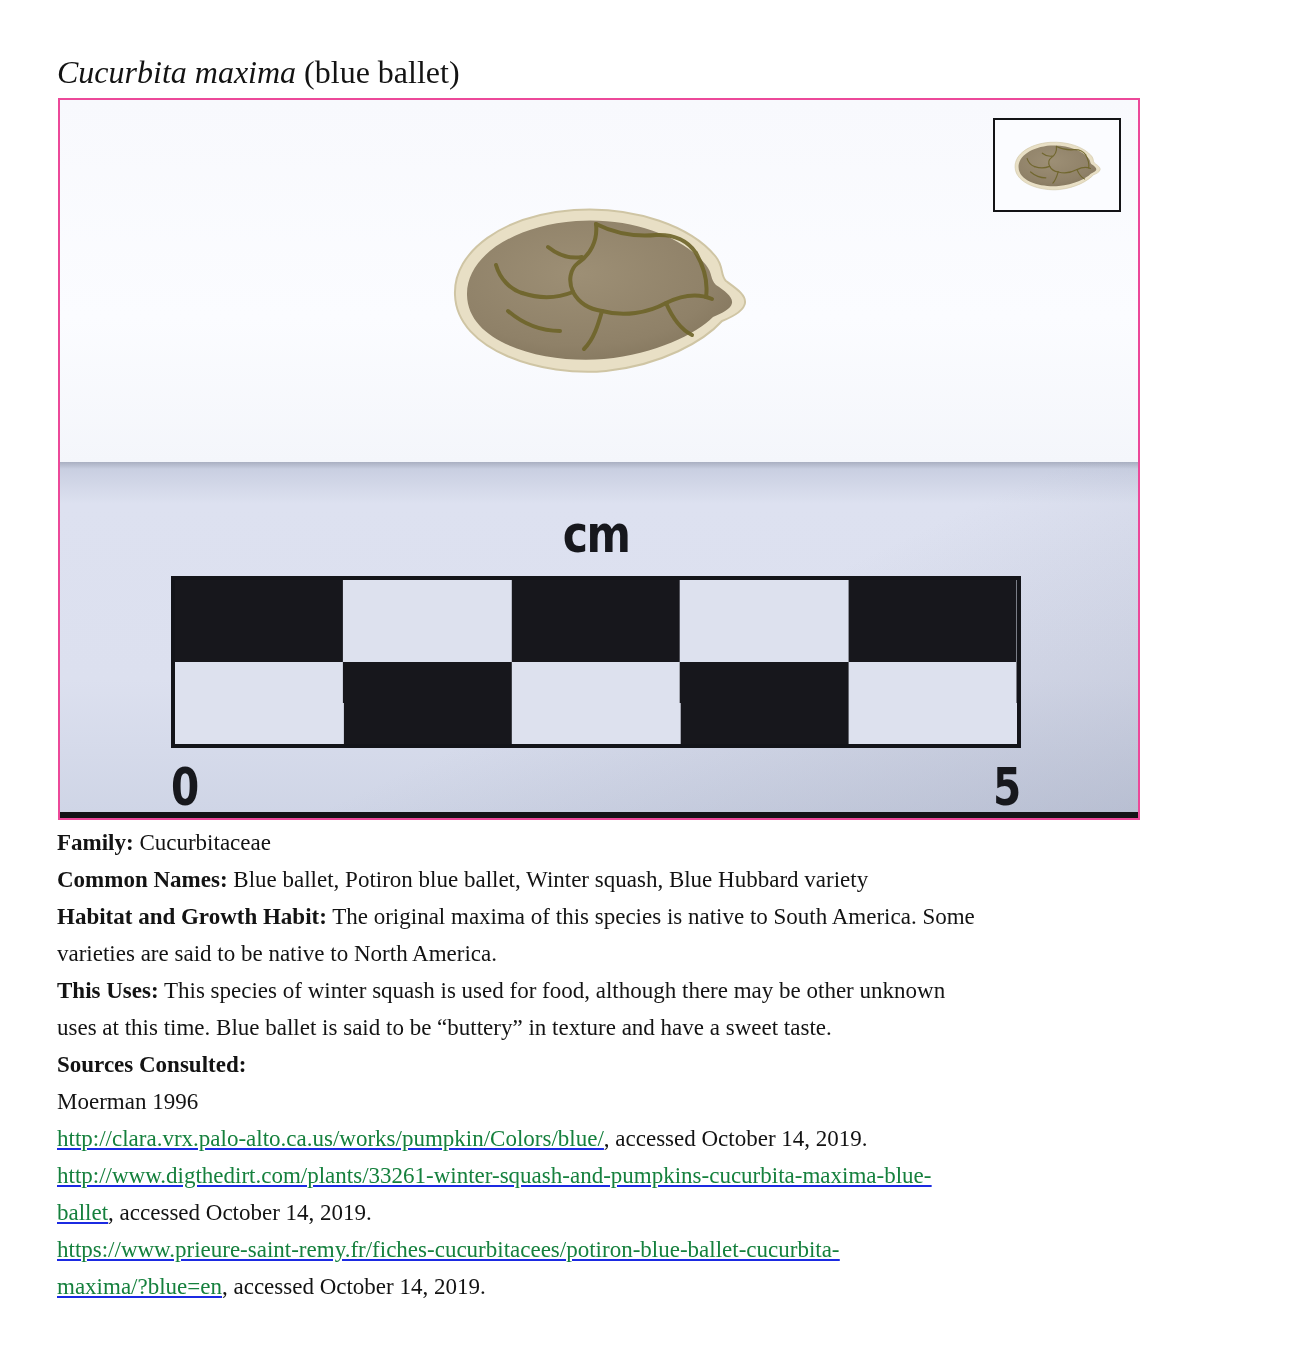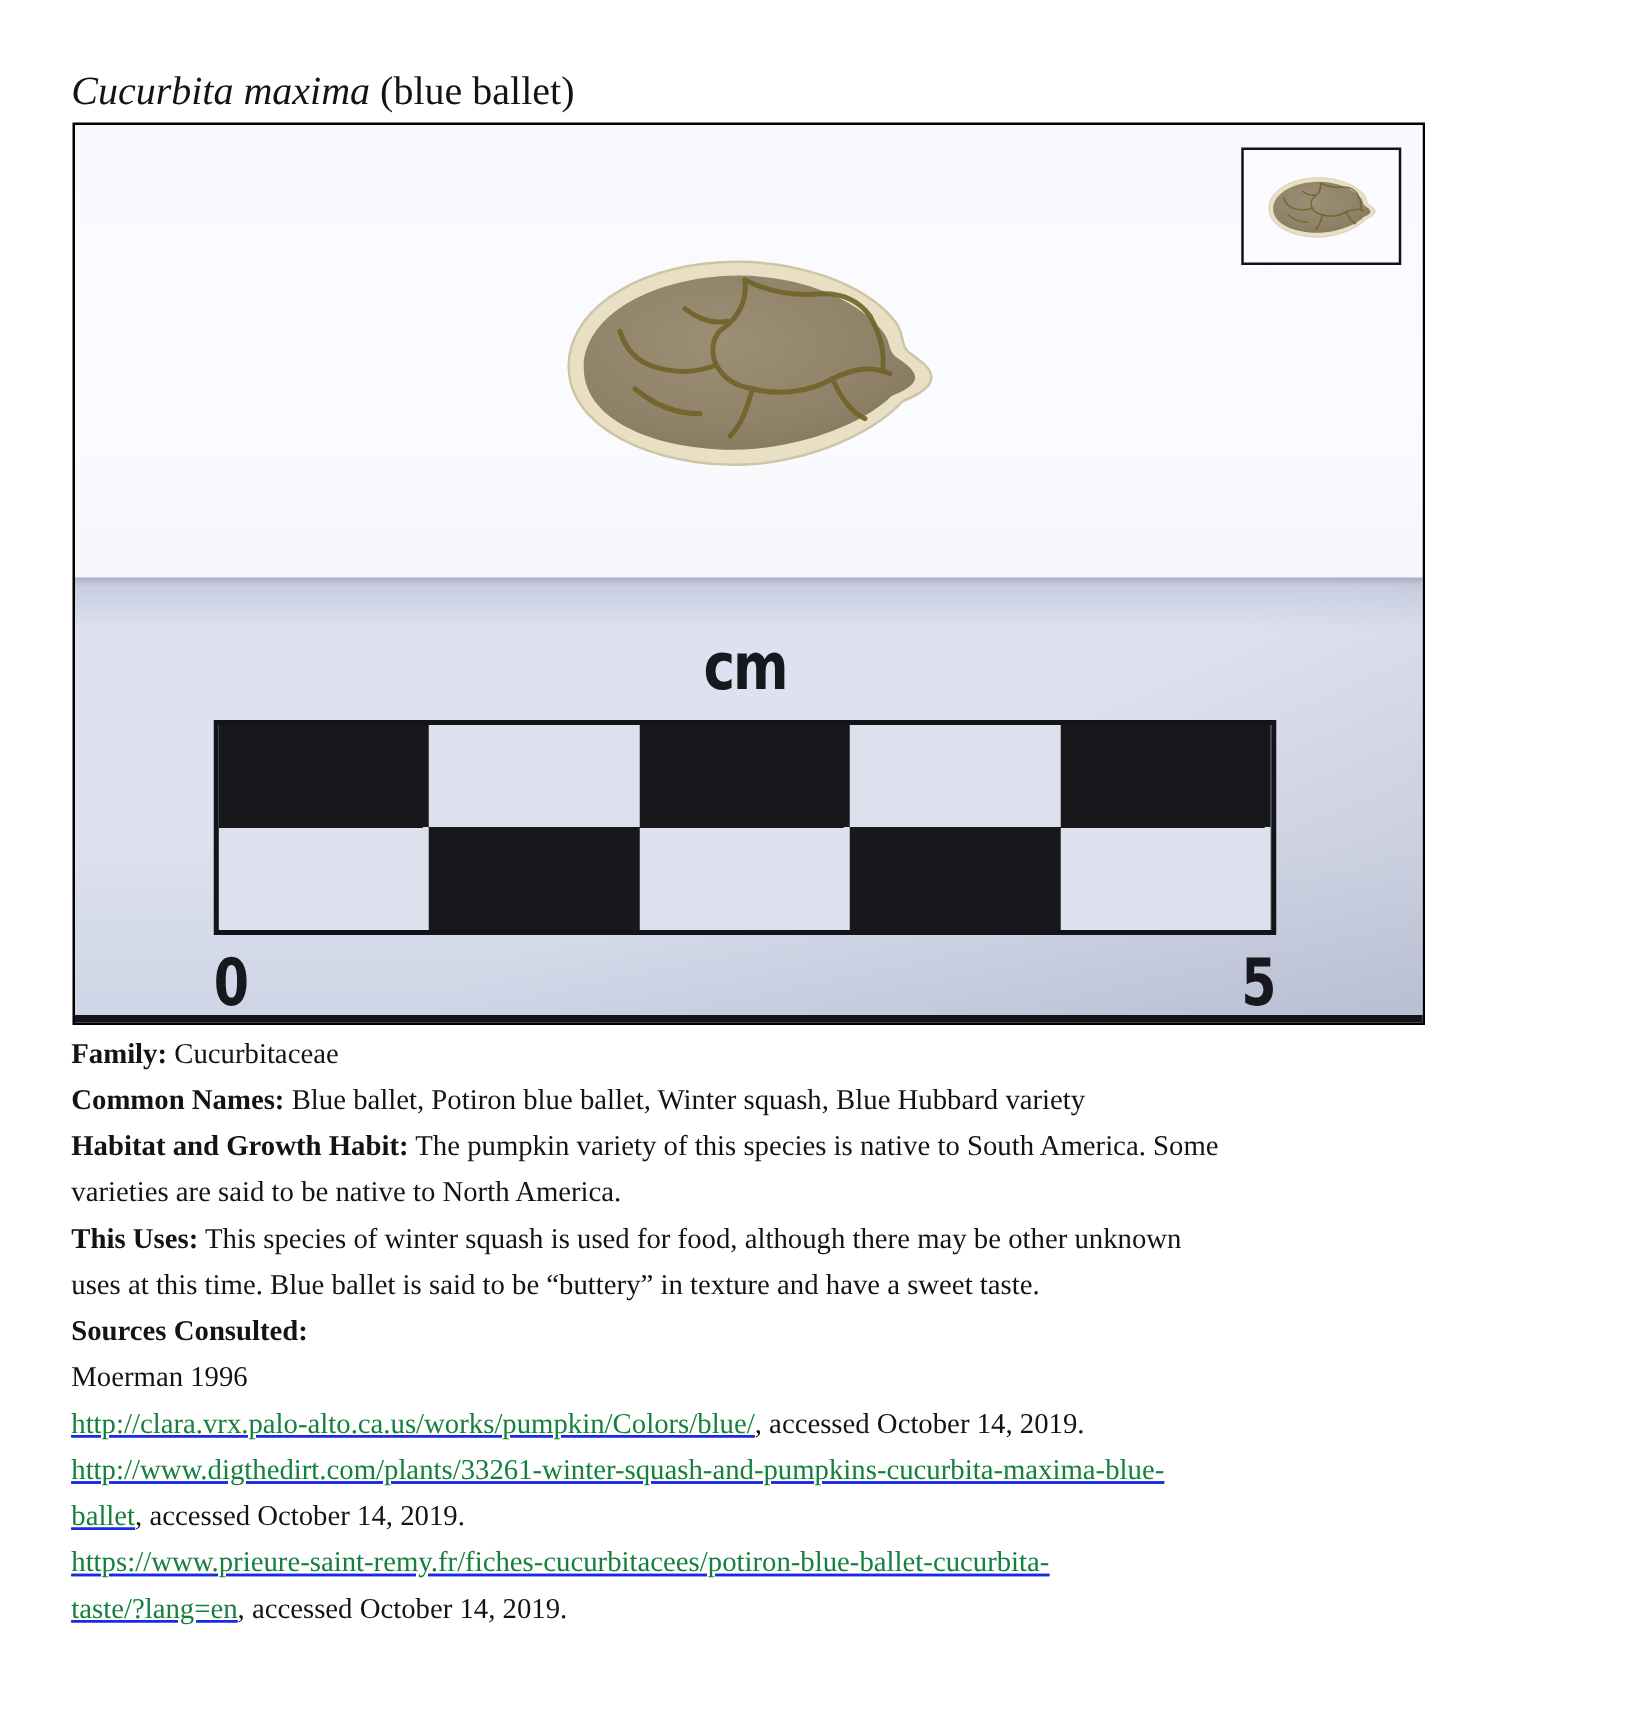--- a/index.html
+++ b/index.html
@@ -13,21 +13,21 @@
   
   .title {
     position:absolute; left:57px; top:54px;
     font-size:32px; font-weight:400; white-space:nowrap;
   }
   .title .species { font-style:italic; }
 
   
   .photo {
     position:absolute; left:58px; top:98px; width:1082px; height:722px;
-    border:2px solid #000000; background:#fafbff;
+    border:2px solid #ec4899; background:#fafbff;
   }
   .photo-top {
     position:absolute; left:0; top:0; right:0; height:362px;
     background:linear-gradient(180deg,#f8f9fd 0%, #fbfcff 60%, #f4f6fb 100%);
   }
   .seed-main {
     position:absolute; left:387px; top:99px; width:302px; height:180px;
   }
   .inset {
     position:absolute; left:933px; top:18px; width:128px; height:94px;
@@ -133,28 +133,28 @@
       </div>
     </div>
     <div class="photo-strip"></div>
   </figure>
 
   <div class="info">
     <p><b>Family:</b><span> Cucurbitaceae</span></p>
 
     <p><b>Common Names:</b><span> Blue ballet, Potiron blue ballet, Winter squash, Blue Hubbard variety</span></p>
 
-    <p><b>Habitat and Growth Habit:</b><span> The pumpkin variety of this species is native to South America. Some</span><br><span>varieties are said to be native to North America.</span></p>
+    <p><b>Habitat and Growth Habit:</b><span> The original maxima of this species is native to South America. Some</span><br><span>varieties are said to be native to North America.</span></p>
 
     <p><b>This Uses:</b><span> This species of winter squash is used for food, although there may be other unknown</span><br><span>uses at this time. Blue ballet is said to be “buttery” in texture and have a sweet taste.</span></p>
 
     <p><b>Sources Consulted:</b></p>
 
     <p><span>Moerman 1996</span></p>
 
     <p><a class="lnk"><span>http://clara.vrx.palo-alto.ca.us/works/pumpkin/Colors/blue/</span></a><span>, accessed October 14, 2019.</span></p>
 
     <p><a class="lnk"><span>http://www.digthedirt.com/plants/33261-winter-squash-and-pumpkins-cucurbita-maxima-blue-</span><br><span>ballet</span></a><span>, accessed October 14, 2019.</span></p>
 
-    <p><a class="lnk"><span>https://www.prieure-saint-remy.fr/fiches-cucurbitacees/potiron-blue-ballet-cucurbita-</span><br><span>taste/?lang=en</span></a><span>, accessed October 14, 2019.</span></p>
+    <p><a class="lnk"><span>https://www.prieure-saint-remy.fr/fiches-cucurbitacees/potiron-blue-ballet-cucurbita-</span><br><span>maxima/?blue=en</span></a><span>, accessed October 14, 2019.</span></p>
   </div>
 
 </div>
 
 </body></html>

